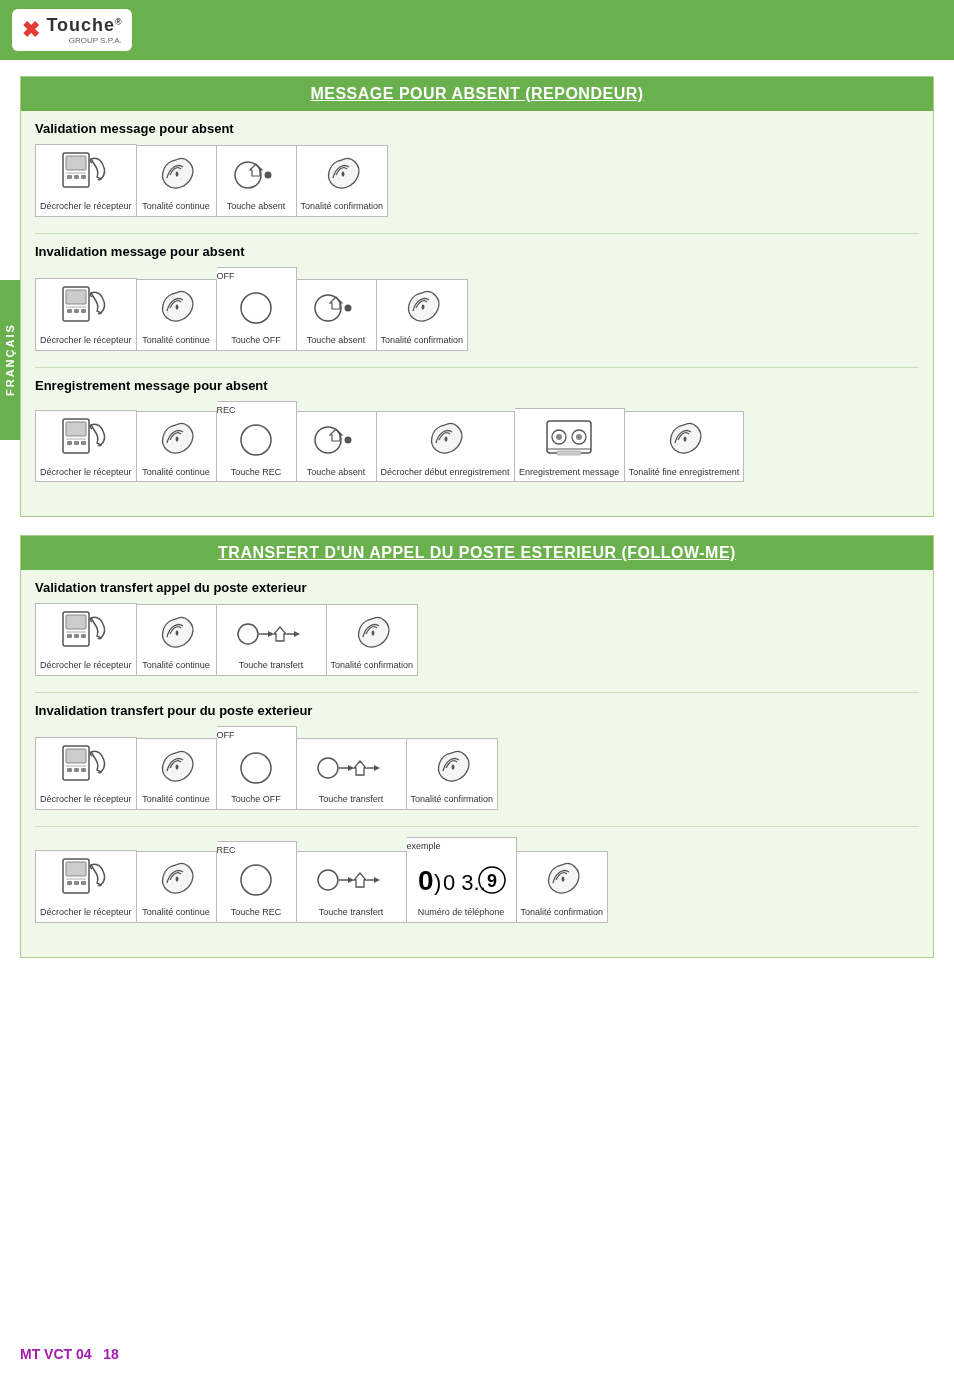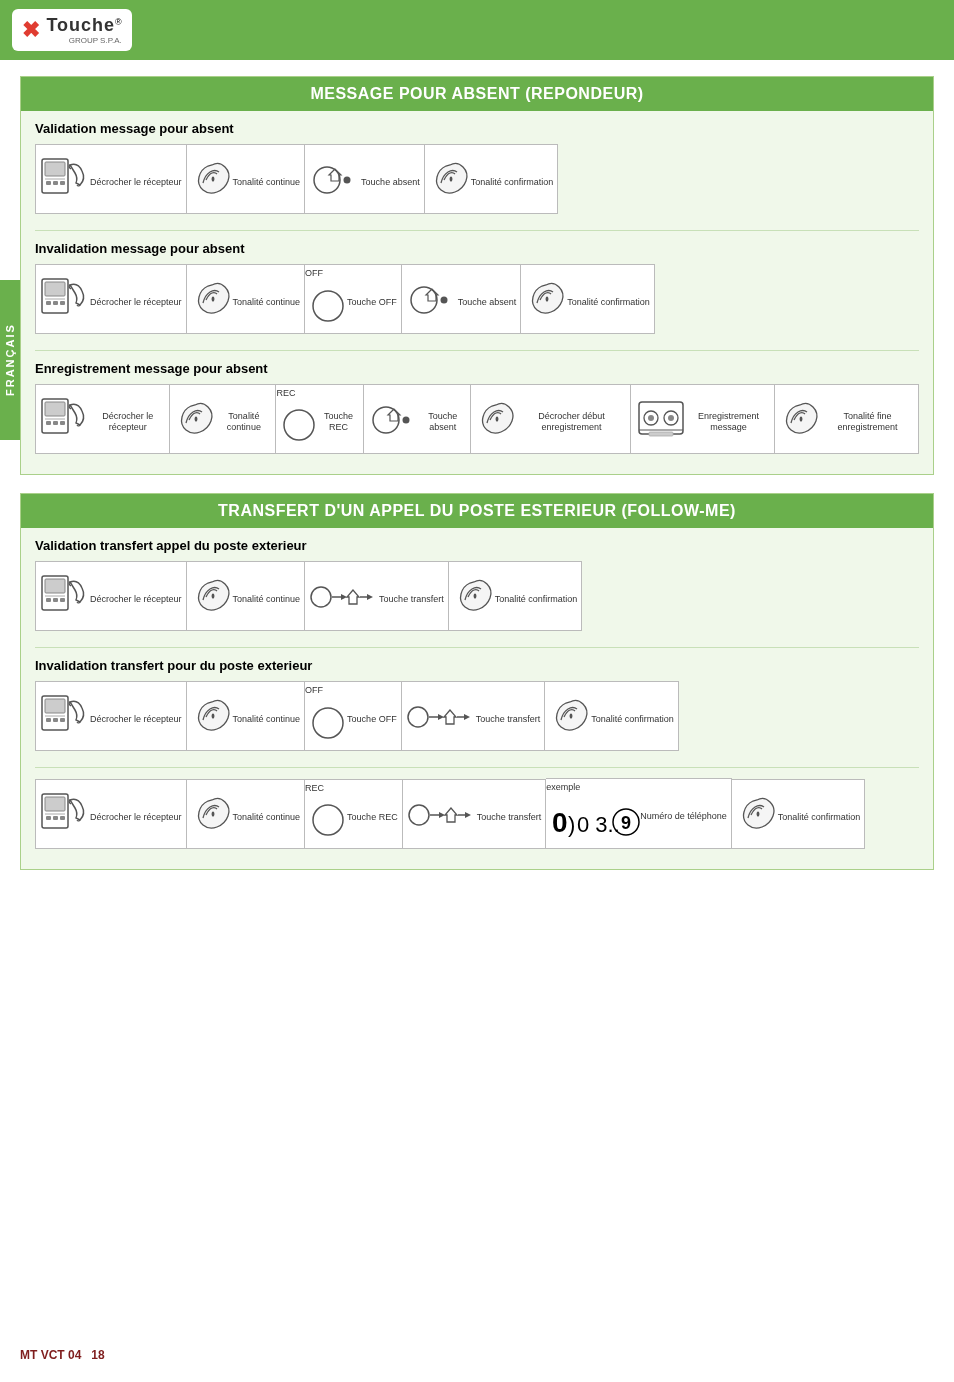--- a/index.html
+++ b/index.html
@@ -80,44 +80,45 @@
       padding: 0;
     }
     .section-title {
       background: #6ab04c;
       color: #fff;
       font-size: 16px;
       font-weight: bold;
       text-align: center;
       padding: 8px 0;
       letter-spacing: 0.5px;
+      text-decoration: underline;
     }
 
     .section-inner {
-      padding: 10px 14px 4px 14px;
+      padding: 10px 14px 18px 14px;
     }
 
     .subsection-title {
       font-size: 13px;
       font-weight: bold;
       margin-bottom: 8px;
       color: #000;
     }
 
     
     .step-row {
       display: flex;
       align-items: flex-end;
       gap: 0;
       margin-bottom: 16px;
     }
 
     .step-cell {
       display: flex;
-      flex-direction: row;
+      flex-direction: column;
       align-items: center;
       border: 1px solid #bbb;
       background: #fff;
       min-width: 80px;
       min-height: 70px;
       padding: 6px 4px 4px 4px;
       position: relative;
     }
     .step-cell + .step-cell {
       border-left: none;
@@ -154,23 +155,23 @@
       border: none;
       border-top: 1px solid #c8e0b8;
       margin: 4px 0 10px 0;
     }
 
     
     .footer {
       position: absolute;
       bottom: 20px;
       left: 20px;
-      font-size: 12px;
+      font-size: 14px;
       font-weight: bold;
-      color: #7f1d1d;
+      color: #a21caf;
     }
 
     
     svg { display: block; }
 
     .step-cell-wide {
       min-width: 110px;
     }
   </style>
 </head>

